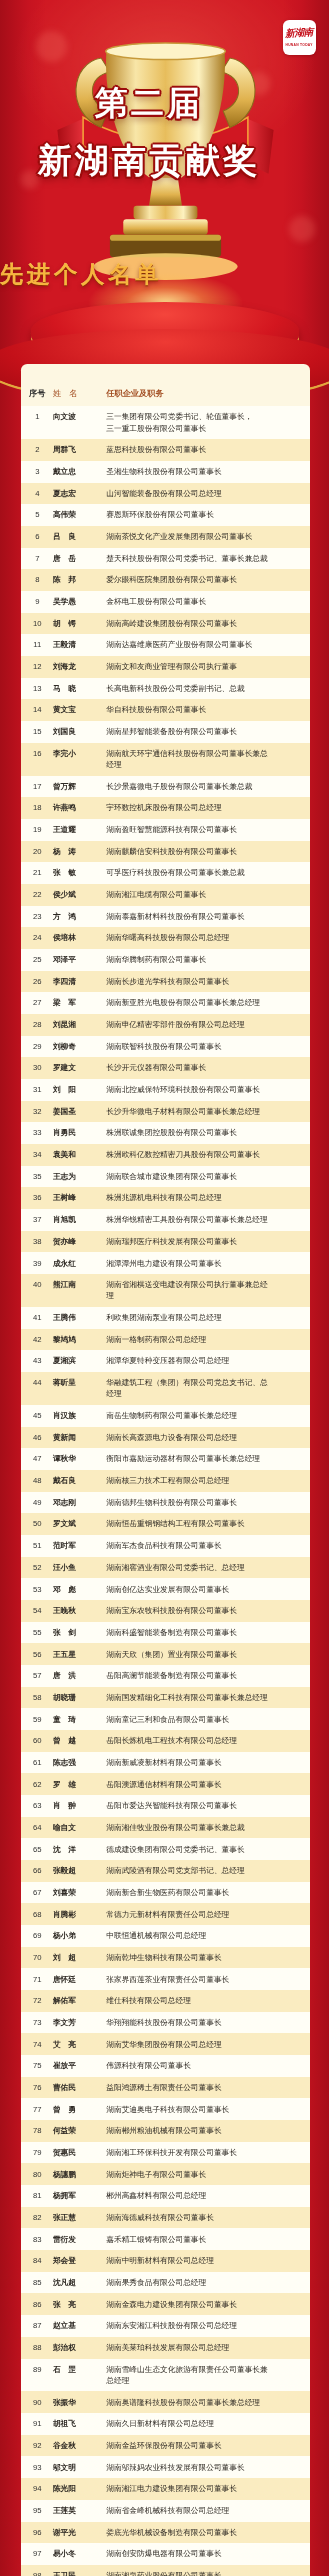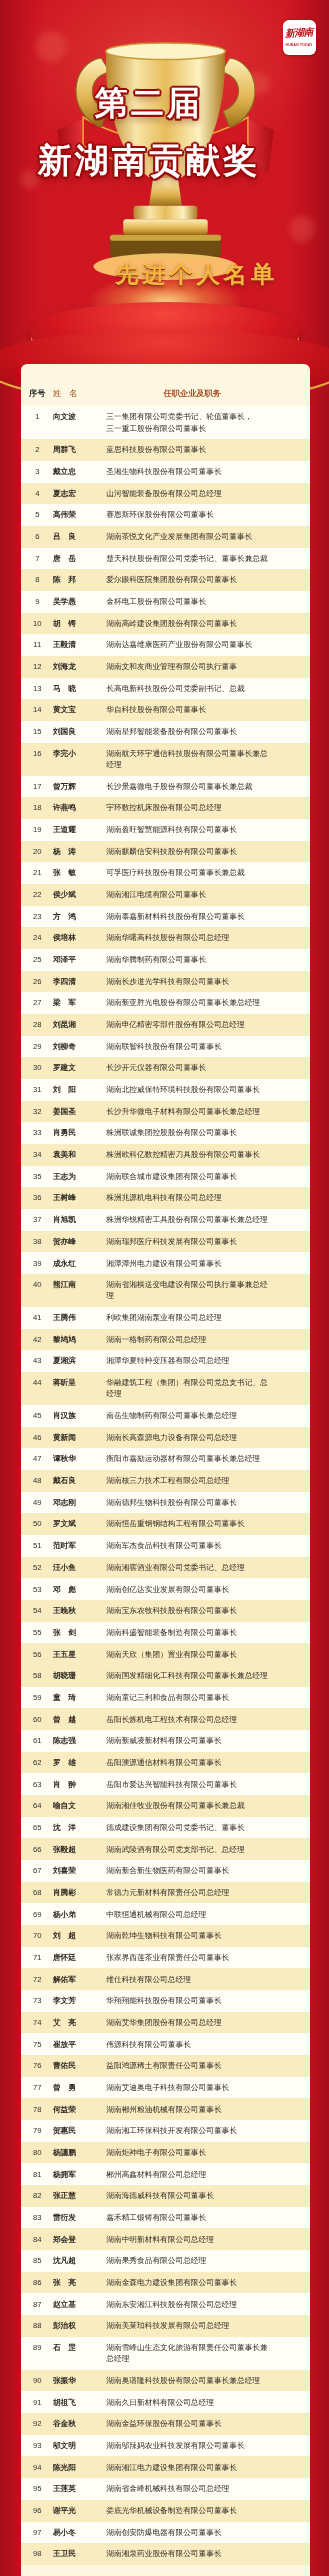--- a/index.html
+++ b/index.html
@@ -33,21 +33,21 @@
     text-shadow:
       0 0 1px #9c0c0c,
       1.5px 1.5px 0 #9c0c0c,-1.5px 1.5px 0 #9c0c0c,1.5px -1.5px 0 #9c0c0c,-1.5px -1.5px 0 #9c0c0c,
       0 2.1px 0 #9c0c0c,2.1px 0 0 #9c0c0c,-2.1px 0 0 #9c0c0c,0 -2.1px 0 #9c0c0c,
       0 3.6px 7.2px rgba(90,0,0,.55);
     letter-spacing:3.1px;
   }
   .t1{top:81px;font-size:33px;}
   .t2{top:138px;font-size:34px;font-family:Liberation Mono, monospace;}
   .subtitle{
-    position:absolute;left:0;top:259px;width:278px;text-align:right;z-index:10;
+    position:absolute;left:0;top:259px;width:278px;text-align:left;z-index:10;
     font-size:23px;font-weight:900;letter-spacing:4.1px;color:#f7b53e;
     text-shadow:0 1px 0 #8c3000,0 2.1px 4.1px rgba(90,10,0,.5),0 -0.5px 0 #ffe9a8;
   }
   
   .podium{position:absolute;left:0;top:282px;width:330px;height:103px;z-index:8;}
   .glow{position:absolute;left:88px;top:-10.3px;width:155px;height:62px;border-radius:50%;
     background:radial-gradient(closest-side,#ffdf8e,rgba(255,190,80,.45),rgba(255,160,60,0));}
   .disc1{position:absolute;left:31px;top:19.6px;width:268px;height:62px;border-radius:50%/46%;
     background:radial-gradient(ellipse at 50% 20%,#f4453c,#d3161f 60%,#a80d16);
     box-shadow:0 3.1px 0 #e9b54d, 0 5.2px 9.3px rgba(90,0,0,.5);}
@@ -66,21 +66,21 @@
     position:relative;display:flex;align-items:center;
     padding:24px 0 7.2px 0;color:#A04A1E;font-size:8.2px;font-weight:bold;z-index:2;
   }
   .rows{position:relative;z-index:2;}
   .row{display:flex;align-items:flex-start;padding:5.2px 0;line-height:11.3px;font-size:7.7px;color:#2F2A24;}
   .row.stripe{background:#FAECC1;}
   .row:not(.stripe){background:#FFFEF6;}
   .col-no{width:23px;margin-left:5.2px;text-align:center;flex:0 0 auto;color:#333;}
   .col-name{width:41px;margin-left:4.1px;flex:0 0 auto;font-weight:bold;}
   .col-title{margin-left:12.4px;width:172px;flex:0 0 auto;white-space:pre-line;}
-  .thead .col-title{text-align:center;font-weight:bold;}
+  .thead .col-title{text-align:left;font-weight:bold;}
   .thead .col-name{font-weight:normal;}
 </style>
 </head>
 <body>
 
 <div class="bokeh" style="left:36px;top:31px;width:31px;height:31px"></div>
 <div class="bokeh" style="left:247px;top:72px;width:23px;height:23px"></div>
 <div class="bokeh" style="left:20.6px;top:170px;width:18.5px;height:18.5px"></div>
 <div class="bokeh" style="left:289px;top:216px;width:26px;height:26px"></div>
 
@@ -428,20 +428,25 @@
       <div class="row">
     <div class="col-no">55</div>
     <div class="col-name">张　剑</div>
     <div class="col-title">湖南科盛智能装备制造有限公司董事长</div>
   </div>
       <div class="row stripe">
     <div class="col-no">56</div>
     <div class="col-name">王五星</div>
     <div class="col-title">湖南天欣（集团）置业有限公司董事长</div>
   </div>
+      <div class="row">
+    <div class="col-no">57</div>
+    <div class="col-name">唐　洪</div>
+    <div class="col-title">岳阳高澜节能装备制造有限公司董事长</div>
+  </div>
       <div class="row stripe">
     <div class="col-no">58</div>
     <div class="col-name">胡晓珊</div>
     <div class="col-title">湖南国发精细化工科技有限公司董事长兼总经理</div>
   </div>
       <div class="row">
     <div class="col-no">59</div>
     <div class="col-name">童　琦</div>
     <div class="col-title">湖南童记三利和食品有限公司董事长</div>
   </div>

